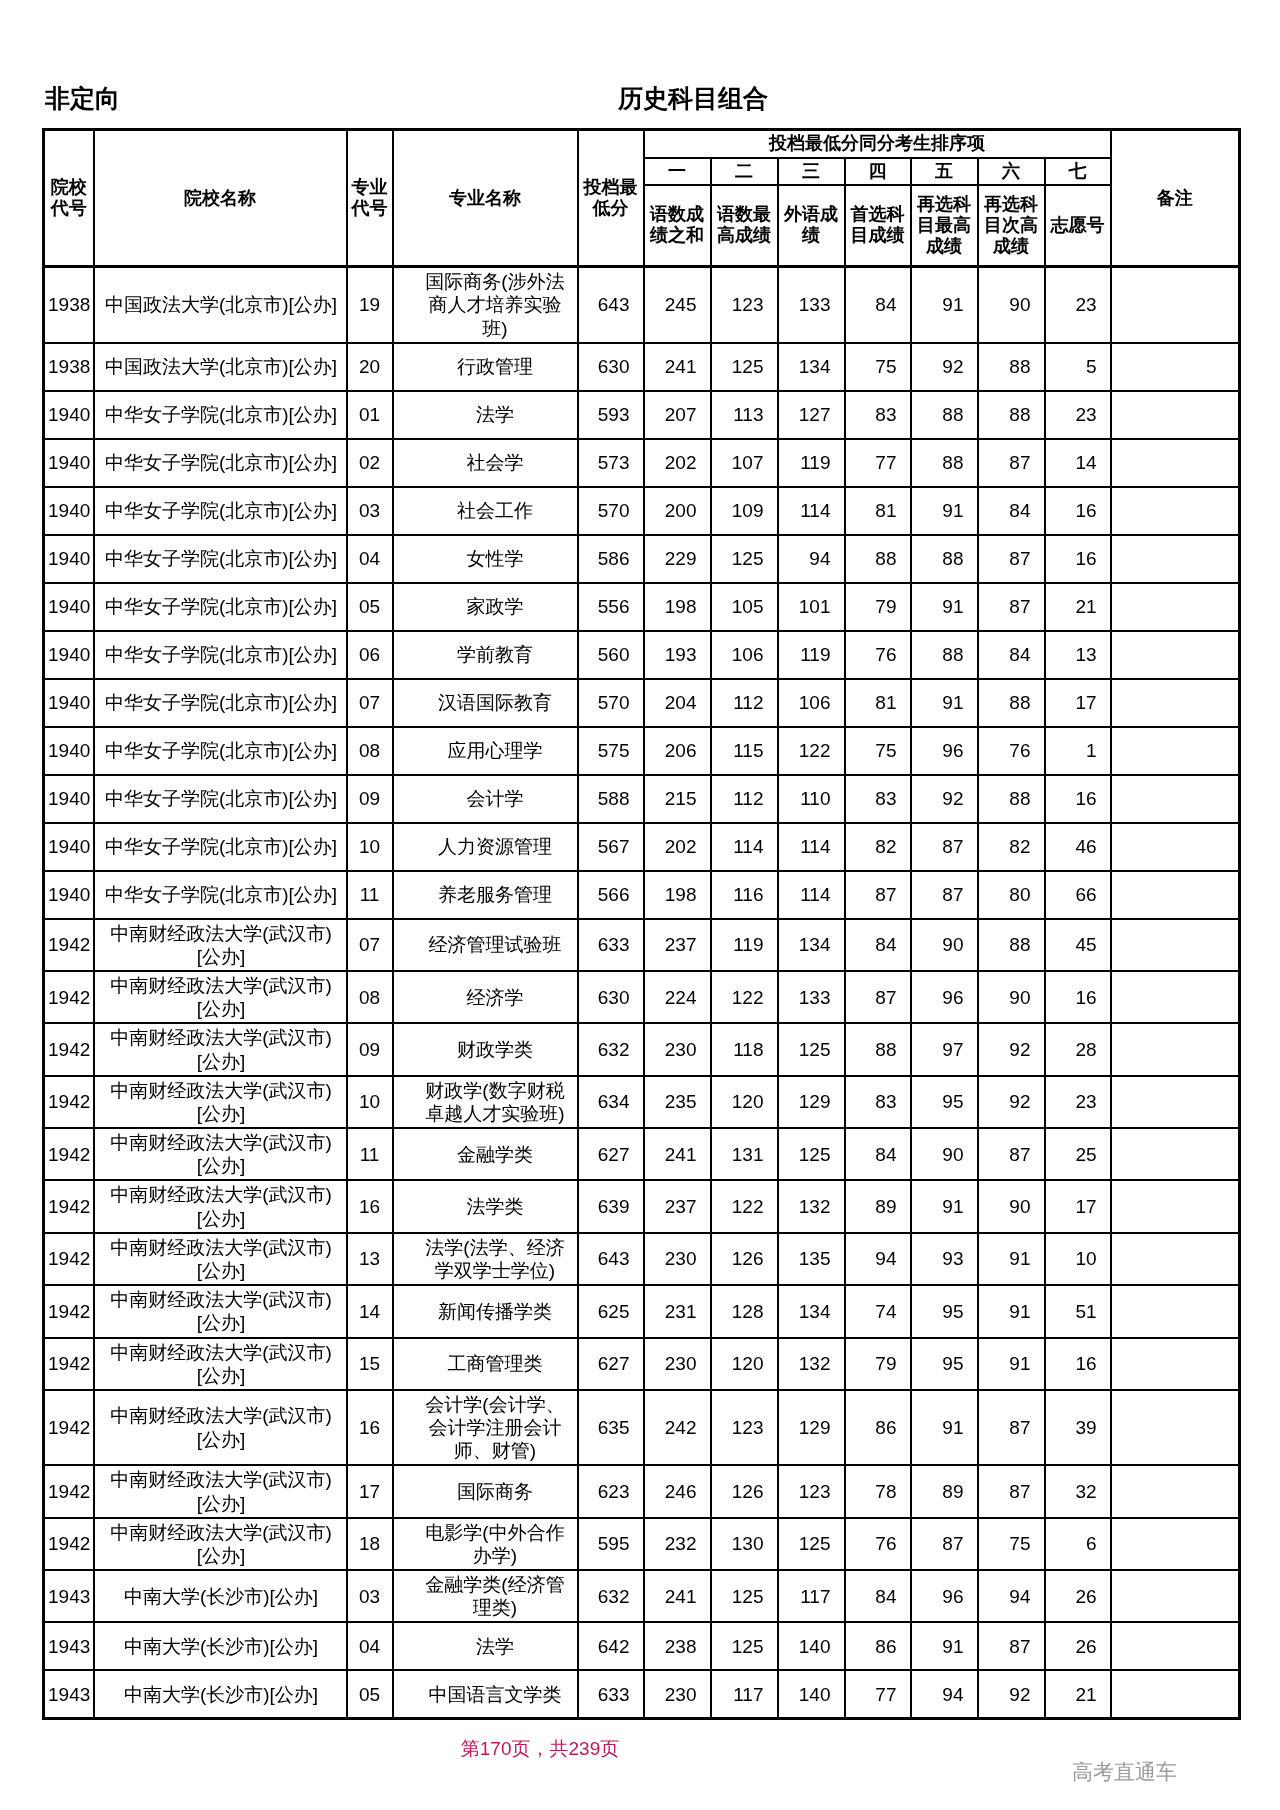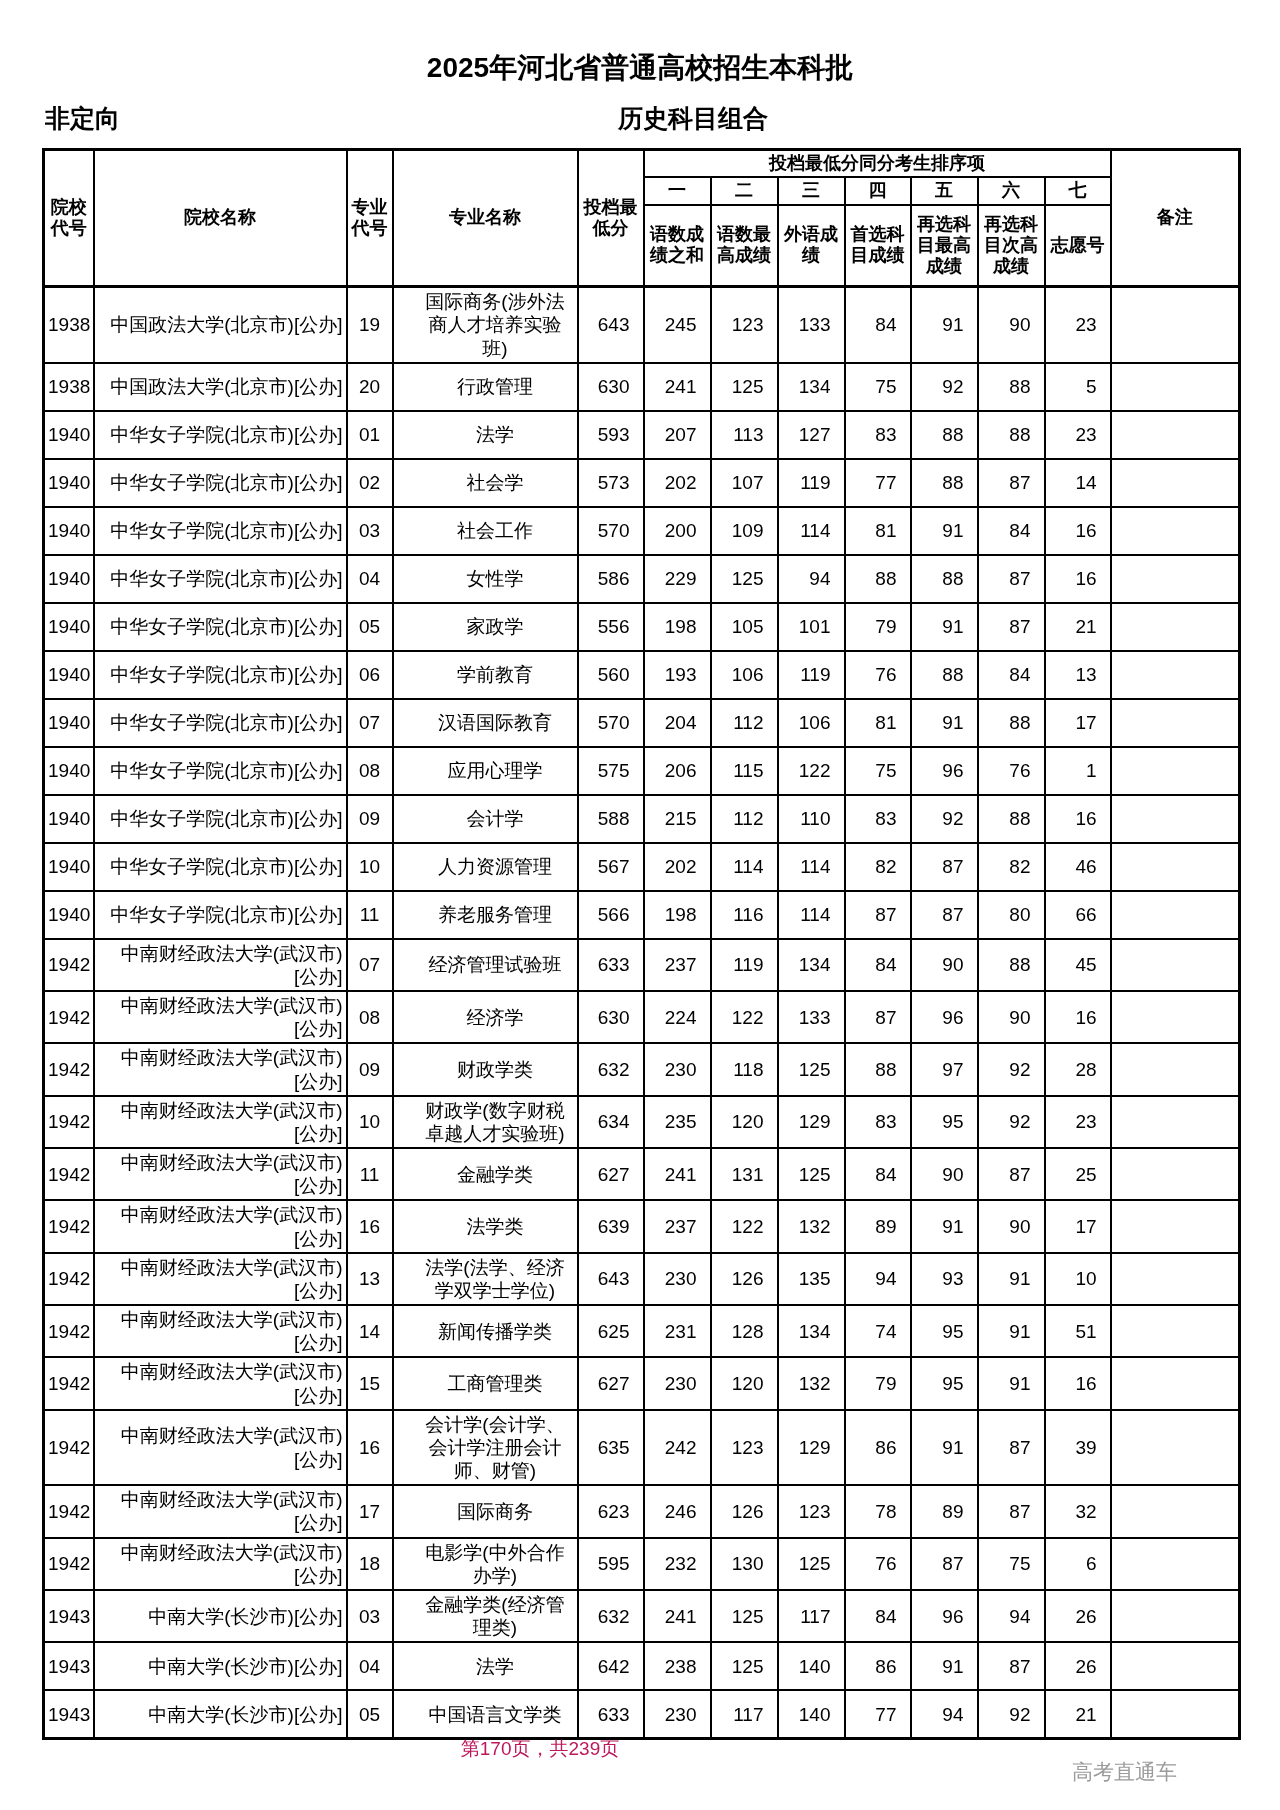--- a/index.html
+++ b/index.html
@@ -14,21 +14,21 @@
   .title {
     text-align: center;
     font-weight: bold;
     font-size: 28px;
     line-height: 1.32;
     padding-top: 50px;
   }
   .labels-row {
     position: relative;
     height: 42px;
-    margin-top: 15px;
+    margin-top: 32px;
     font-size: 25px;
     font-weight: bold;
     padding-left: 40px;
   }
   .label-left  { position: absolute; left: 45px;  top: 0; }
   .label-right { position: absolute; left: 618px; top: 0; }
   table.main {
     border-collapse: collapse;
     table-layout: fixed;
     width: 1196px;
@@ -53,21 +53,21 @@
   tr.rank-nums th   { height: 27px; }
   tr.rank-labels th { height: 82px; font-size: 18px; }
   tbody td {
     height: 48px;
     font-size: 19px;
     line-height: 1.22;
     vertical-align: middle;
     padding: 2px 3px;
   }
   td.c-code   { text-align: center; }
-  td.c-school { text-align: right; padding-left: 5px; }
+  td.c-school { text-align: center; padding-left: 5px; }
   td.c-major  { text-align: center; padding-left: 23px; }
   td.c-num    { text-align: right; padding-right: 13px; }
   td.c-remark { }
   .footer-page {
     position: absolute;
     top: 1736px;
     left: 0;
     width: 1080px;
     text-align: center;
     font-size: 19px;
@@ -78,21 +78,20 @@
     top: 1758px;
     left: 1072px;
     font-size: 21px;
     color: #9b9b9b;
   }
 </style>
 </head>
 <body>
 
 <div class="title">
-  <div>2025年河北省普通高校招生本科批</div>
 </div>
 
 <div class="labels-row">
   <span class="label-left">非定向</span>
   <span class="label-right">历史科目组合</span>
 </div>
 
 <table class="main">
   <colgroup>
     <col style="width:50px">

